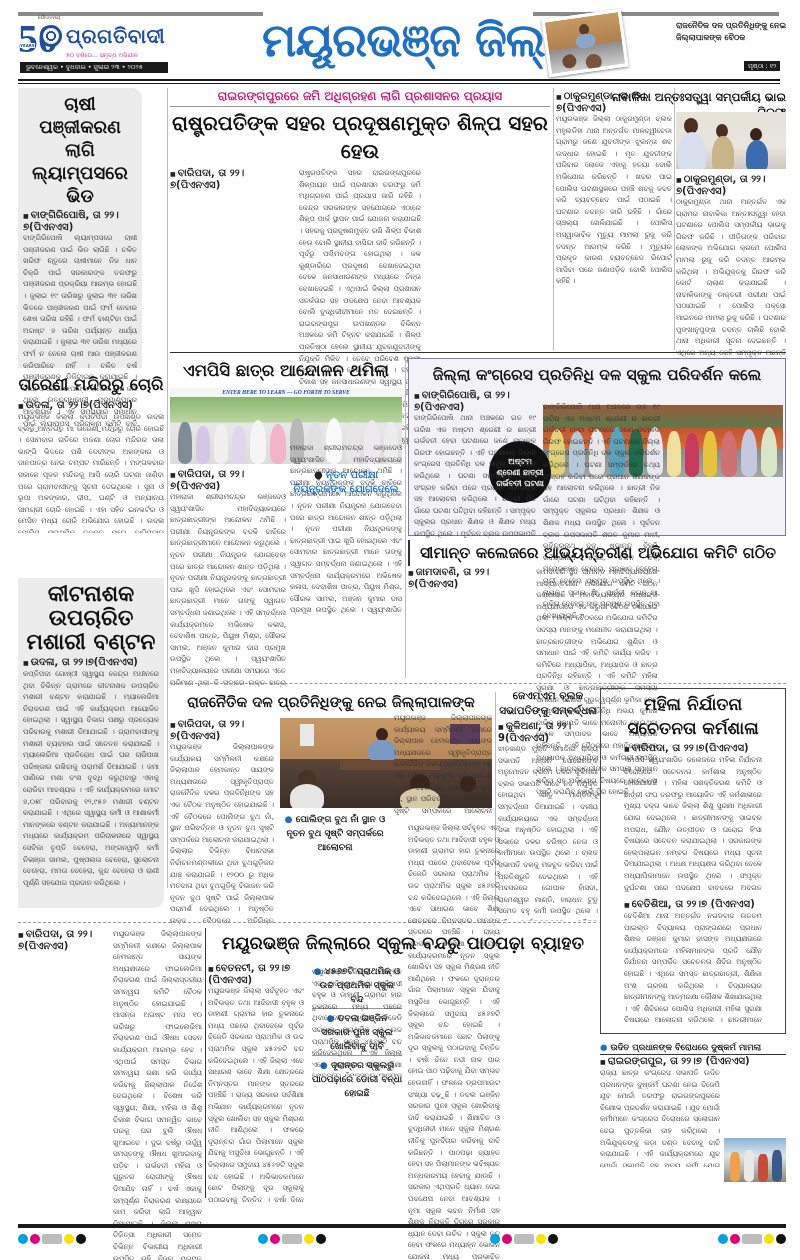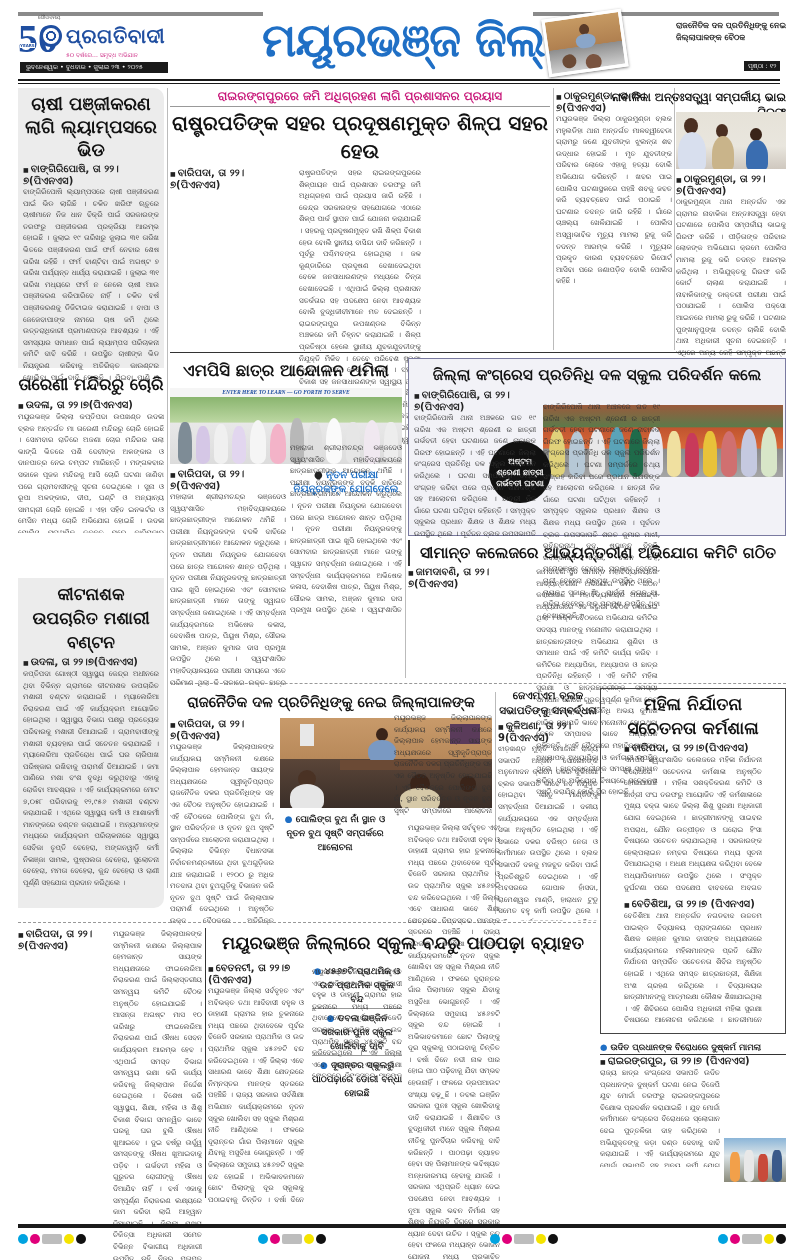--- a/index.html
+++ b/index.html
@@ -42,35 +42,35 @@
     <div class="person" style="left:28px;top:17px;width:20px;height:14px;background:#8aa6c9;"></div>
     <div class="head" style="left:12px;top:35px;width:14px;height:14px;background:#6b4a35;"></div>
     <div class="head" style="left:35px;top:38px;width:16px;height:16px;background:#7a5440;"></div>
   </div>
   <div class="abs" style="left:676px;top:20px;width:112px;font-size:8px;line-height:12px;font-weight:bold;color:#222;">ରାଜନୈତିକ ଦଳ ପ୍ରତିନିଧିଙ୍କୁ ନେଇ ଜିଲ୍ଲାପାଳଙ୍କ ବୈଠକ</div>
   <div class="abs" style="left:744px;top:61px;background:#1a1a1a;color:#fff;font-size:6.5px;padding:1px 4px;">ପୃଷ୍ଠା : ୧୨</div>
   <div class="abs" style="left:18px;top:79px;width:762px;height:2px;background:#1a1a1a;"></div>
   <div class="abs" style="left:18px;top:83px;width:762px;height:1px;background:#1a1a1a;"></div>
 </div>
 
-<div class="abs" style="left:18px;top:88px;width:146px;height:280px;background:#ececec;border-radius:0 10px 0 0;padding:4px 5px;">
+<div class="abs" style="left:18px;top:88px;width:124px;height:280px;background:#ececec;border-radius:0 10px 0 0;padding:4px 5px;">
   <div class="hl" style="font-size:18px;text-align:center;line-height:23px;">ଚାଷୀ ପଞ୍ଜୀକରଣ ଲାଗି ଲ୍ୟାମ୍ପସରେ ଭିଡ</div>
   <div class="dateline" style="margin-top:2px;">ବାଙ୍ଗିରିପୋଷି, ତା ୨୨।୭(ପିଏନଏସ)</div>
   <div class="body-text" style="height:200px;">ବାଙ୍ଗିରିପୋଷି ଲ୍ୟାମ୍ପସରେ ଚାଷୀ ପଞ୍ଜୀକରଣ ପାଇଁ ଭିଡ ଲାଗିଛି । ଚଳିତ ଖରିଫ ଋତୁରେ ଚାଷୀମାନେ ନିଜ ଧାନ ବିକ୍ରି ପାଇଁ ସରକାରଙ୍କ ତରଫରୁ ପଞ୍ଜୀକରଣ ପ୍ରକ୍ରିୟା ଆରମ୍ଭ ହୋଇଛି । ଜୁଲାଇ ୧୯ ତାରିଖରୁ ଜୁଲାଇ ୩୧ ତାରିଖ ଭିତରେ ପଞ୍ଜୀକରଣ ପାଇଁ ଫର୍ମ ନେବାର ଶେଷ ତାରିଖ ରହିଛି । ଫର୍ମ ବାଣ୍ଟିବା ପାଇଁ ଅଗଷ୍ଟ ୭ ତାରିଖ ପର୍ଯ୍ୟନ୍ତ ଧାର୍ଯ୍ୟ କରାଯାଇଛି । ଜୁଲାଇ ୩୧ ତାରିଖ ମଧ୍ୟରେ ଫର୍ମ ନ ନେଲେ ଚାଷୀ ଆଉ ପଞ୍ଜୀକରଣ କରିପାରିବେ ନାହିଁ । ଚଳିତ ବର୍ଷ ପଞ୍ଜୀକରଣକୁ ଡିଜିଟାଇଜ କରାଯାଇଛି । ବାପା ଓ ଜେଜେବାପାଙ୍କ ନାମରେ ଚାଷ ଜମି ଥିଲେ ଉତ୍ତରାଧିକାରୀ ପ୍ରମାଣପତ୍ର ଆବଶ୍ୟକ । ଏହି ସମସ୍ୟାର ସମାଧାନ ପାଇଁ ଲ୍ୟାମ୍ପସ ପରିଚାଳନା କମିଟି ଦାବି କରିଛି । ଉପସ୍ଥିତ ଚାଷୀଙ୍କ ଭିଡ ନିୟନ୍ତ୍ରଣ କରିବାକୁ ଅତିରିକ୍ତ କାଉଣ୍ଟର ଖୋଲିବା ପାଇଁ ଦାବି ହୋଇଛି । ପିଇବା ପାଣି ଓ ବସିବା ବ୍ୟବସ୍ଥା କରିବା ପାଇଁ ଚାଷୀ ସଂଘର କୃଷ୍ଣ କୁମାର ମହାନ୍ତି, ମାମା ମିଶ୍ର, ଅମୃତ କୁମାର ପାଣି, ସଞ୍ଜୟ ମିଶ୍ର, ହାଡ଼ିବନ୍ଧୁ ମିଶ୍ର, ଧାନବାବ ହୋତା ତପନ ଷଡ଼ଙ୍ଗୀ, ଅମୂଲ୍ୟ ପାତ୍ର, ସନ୍ତୋଷ କଳିଆ ଦାବି କରିଛନ୍ତି ।</div>
 </div>
 <div class="rule-v" style="left:167px;top:88px;height:800px;"></div>
 
 <div class="abs" style="left:18px;top:374px;width:146px;height:160px;">
   <div class="hl" style="font-size:16.5px;text-align:center;line-height:22px;">ତାରେଣୀ ମନ୍ଦିରରୁ ଚୋରି</div>
   <div class="dateline" style="margin-top:3px;">ଉଦଳା, ତା ୨୨।୭(ପିଏନଏସ)</div>
   <div class="body-text" style="height:122px;">ମୟୂରଭଞ୍ଜ ଜିଲ୍ଲା କପ୍ତିପଦା ଉପଖଣ୍ଡ ଉଦଳା ବ୍ଲକ ଅନ୍ତର୍ଗତ ମା ତାରେଣୀ ମନ୍ଦିରରୁ ଚୋରି ହୋଇଛି । ସୋମବାର ରାତିରେ ଅଜଣା ଚୋର ମନ୍ଦିରର ତାଲା ଭାଙ୍ଗି ଭିତରେ ପଶି ଦେବୀଙ୍କ ଅଳଙ୍କାର ଓ ଦାନପାତ୍ର ନେଇ ଚମ୍ପଟ ମାରିଛନ୍ତି । ମଙ୍ଗଳବାର ସକାଳେ ପୂଜକ ମନ୍ଦିରକୁ ଆସି ଚୋରି ଘଟଣା ଜାଣିବା ପରେ ଗ୍ରାମବାସୀଙ୍କୁ ସୂଚନା ଦେଇଥିଲେ । ସୁନା ଓ ରୂପା ଅଳଙ୍କାର, ଦୀପ, ଘଣ୍ଟି ଓ ଅନ୍ୟାନ୍ୟ ସାମଗ୍ରୀ ଚୋରି ହୋଇଛି । ଏହା ସହିତ ଇନଭର୍ଟର ଓ ମେସିନ ମଧ୍ୟ ଚୋରି ଅଭିଯୋଗ ହୋଇଛି । ଉଦଳା ପୋଲିସ ପ୍ରାଥମିକ ତଦନ୍ତ ପରେ ବାରିପଦାରୁ ବାଲେଶ୍ୱରରୁ ସାଇଣ୍ଟିଫିକ ଟିମ୍ ଆସି ତଦନ୍ତ ରିପୋର୍ଟ ପ୍ରସ୍ତୁତ କରୁଛନ୍ତି ।</div>
 </div>
 
 <div class="abs" style="left:18px;top:578px;width:146px;height:330px;background:#ececec;border-radius:0 0 10px 0;padding:4px 5px;">
-  <div class="hl" style="font-size:17px;text-align:center;line-height:24px;">କୀଟନାଶକ ଉପଚାରିତ ମଶାରୀ ବଣ୍ଟନ</div>
+  <div class="hl" style="font-size:22px;text-align:center;line-height:24px;">କୀଟନାଶକ ଉପଚାରିତ ମଶାରୀ ବଣ୍ଟନ</div>
   <div class="dateline" style="margin-top:2px;">ଉଦଳା, ତା ୨୨।୭(ପିଏନଏସ)</div>
   <div class="body-text" style="height:250px;">କପ୍ତିପଦା ଗୋଷ୍ଠୀ ସ୍ୱାସ୍ଥ୍ୟ କେନ୍ଦ୍ର ଅଧୀନରେ ଥିବା ବିଭିନ୍ନ ଗ୍ରାମରେ କୀଟନାଶକ ଉପଚାରିତ ମଶାରୀ ବଣ୍ଟନ କରାଯାଇଛି । ମ୍ୟାଲେରିଆ ନିରାକରଣ ପାଇଁ ଏହି କାର୍ଯ୍ୟକ୍ରମ ଆୟୋଜିତ ହୋଇଥିଲା । ସ୍ୱାସ୍ଥ୍ୟ ବିଭାଗ ପକ୍ଷରୁ ପ୍ରତ୍ୟେକ ପରିବାରକୁ ମଶାରୀ ଦିଆଯାଇଛି । ଗ୍ରାମବାସୀଙ୍କୁ ମଶାରୀ ବ୍ୟବହାର ପାଇଁ ସଚେତନ କରାଯାଇଛି । ମ୍ୟାଲେରିଆ ପ୍ରତିରୋଧ ପାଇଁ ଘର ଚାରିପାଖ ପରିଷ୍କାର ରଖିବାକୁ ପରାମର୍ଶ ଦିଆଯାଇଛି । ଜମା ପାଣିରେ ମଶା ବଂଶ ବୃଦ୍ଧି କରୁଥିବାରୁ ଏହାକୁ ରୋକିବା ଆବଶ୍ୟକ । ଏହି କାର୍ଯ୍ୟକ୍ରମରେ ମୋଟ ୭,୦୫୮ ପରିବାରକୁ ୧୨,୯୫୬ ମଶାରୀ ବଣ୍ଟନ କରାଯାଇଛି । ଏଥିରେ ସ୍ୱାସ୍ଥ୍ୟ କର୍ମୀ ଓ ଆଶାକର୍ମୀ ମାନଙ୍କରେ ବଣ୍ଟନ କରାଯାଇଛି । ଅନ୍ୟମାନଙ୍କ ମଧ୍ୟରେ କାର୍ଯ୍ୟକ୍ରମ ପରିଚାଳନାରେ ସ୍ୱାସ୍ଥ୍ୟ ସେବିକା ତୃପ୍ତି ବେହେରା, ଅଙ୍ଗନୱାଡ଼ି କର୍ମୀ ନିଳାଞ୍ଜା ସାମଲ, ପୁଷ୍ପଲତା ବେହେରା, ସୁଲୋଚନା ବେହେରା, ମମତା ବେହେରା, କୁନ୍ଦ ବେହେରା ଓ ରାଣୀ ପୂର୍ଣ୍ଣି ସହଯୋଗ ପ୍ରଦାନ କରିଥିଲେ ।</div>
 </div>
 
 <div class="abs" style="left:170px;top:88px;width:380px;height:262px;">
   <div style="font-size:12px;font-weight:bold;color:#c8197a;text-align:center;line-height:16px;border-bottom:1px solid #999;padding-bottom:2px;">ରାଇରଙ୍ଗପୁରରେ ଜମି ଅଧିଗ୍ରହଣ ଲାଗି ପ୍ରଶାସନର ପ୍ରୟାସ</div>
   <div class="hl" style="font-size:20px;line-height:28px;text-align:center;margin-top:2px;">ରାଷ୍ଟ୍ରପତିଙ୍କ ସହର ପ୍ରଦୂଷଣମୁକ୍ତ ଶିଳ୍ପ ସହର ହେଉ</div>
   <div style="column-count:3;column-gap:7px;margin-top:2px;height:215px;">
     <div class="dateline">ବାରିପଦା, ତା ୨୨।୭(ପିଏନଏସ)</div>
     <div class="body-text">ରାଷ୍ଟ୍ରପତିଙ୍କ ସହର ରାଇରଙ୍ଗପୁରରେ ଶିଳ୍ପାୟନ ପାଇଁ ପ୍ରଶାସନ ତରଫରୁ ଜମି ଅଧିଗ୍ରହଣ ପାଇଁ ପ୍ରୟାସ ଜାରି ରହିଛି । କେନ୍ଦ୍ର ସରକାରଙ୍କ ସହଯୋଗରେ ଏଠାରେ ଶିଳ୍ପ ପାର୍କ ସ୍ଥାପନ ପାଇଁ ଯୋଜନା କରାଯାଇଛି । ସହରକୁ ପ୍ରଦୂଷଣମୁକ୍ତ ରଖି ଶିଳ୍ପ ବିକାଶ ହେଉ ବୋଲି ସ୍ଥାନୀୟ ବାସିନ୍ଦା ଦାବି କରିଛନ୍ତି । ପୂର୍ବରୁ ପଶ୍ଚିମବଙ୍ଗ ହୋଇଥିଲା । ଜଳ କୁଣ୍ଡାରିରେ ପ୍ରଦୂଷଣ ଦେଖାଦେଇଥିବା ବେଳେ ଜନସାଧାରଣଙ୍କ ମଧ୍ୟରେ ଚିନ୍ତା ଦେଖାଦେଇଛି । ଏଥିପାଇଁ ଜିଲ୍ଲା ପ୍ରଶାସନ ସତର୍କତାର ସହ ପଦକ୍ଷେପ ନେବା ଆବଶ୍ୟକ ବୋଲି ବୁଦ୍ଧିଜୀବୀମାନେ ମତ ଦେଇଛନ୍ତି । ରାଇରଙ୍ଗପୁର ଉପଖଣ୍ଡର ବିଭିନ୍ନ ଅଞ୍ଚଳରେ ଜମି ଚିହ୍ନଟ କରାଯାଇଛି । ଶିଳ୍ପ ପ୍ରତିଷ୍ଠା ହେଲେ ସ୍ଥାନୀୟ ଯୁବକଯୁବତୀଙ୍କୁ ନିଯୁକ୍ତି ମିଳିବ । ତେବେ ପରିବେଶ ସୁରକ୍ଷା ଉପରେ ଧ୍ୟାନ ଦେବାକୁ ପଡ଼ିବ । ସହରର ବିକାଶ ସହ ଜନସାଧାରଣଙ୍କ ସ୍ୱାସ୍ଥ୍ୟ ପ୍ରତି ସଚେତନ ରହିବାକୁ ଦାବି ହୋଇଛି । ଶିଳ୍ପ ପ୍ରତିଷ୍ଠା ପାଇଁ ଆବଶ୍ୟକ ଭିତ୍ତିଭୂମି ସହ ଜଳ ଓ ବିଦ୍ୟୁତ ଯୋଗାଣ ସୁନିଶ୍ଚିତ କରାଯିବ ବୋଲି ପ୍ରଶାସନ ପକ୍ଷରୁ କୁହାଯାଇଛି । ଲୋକମାନେ ଏହି ପଦକ୍ଷେପକୁ ସ୍ୱାଗତ କରିଛନ୍ତି ।</div>

